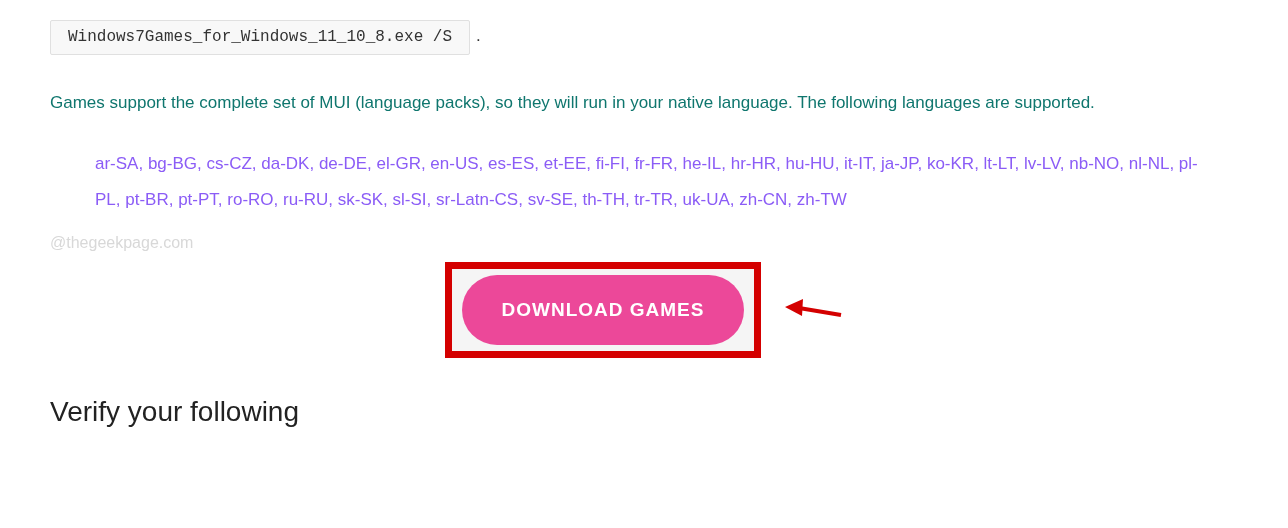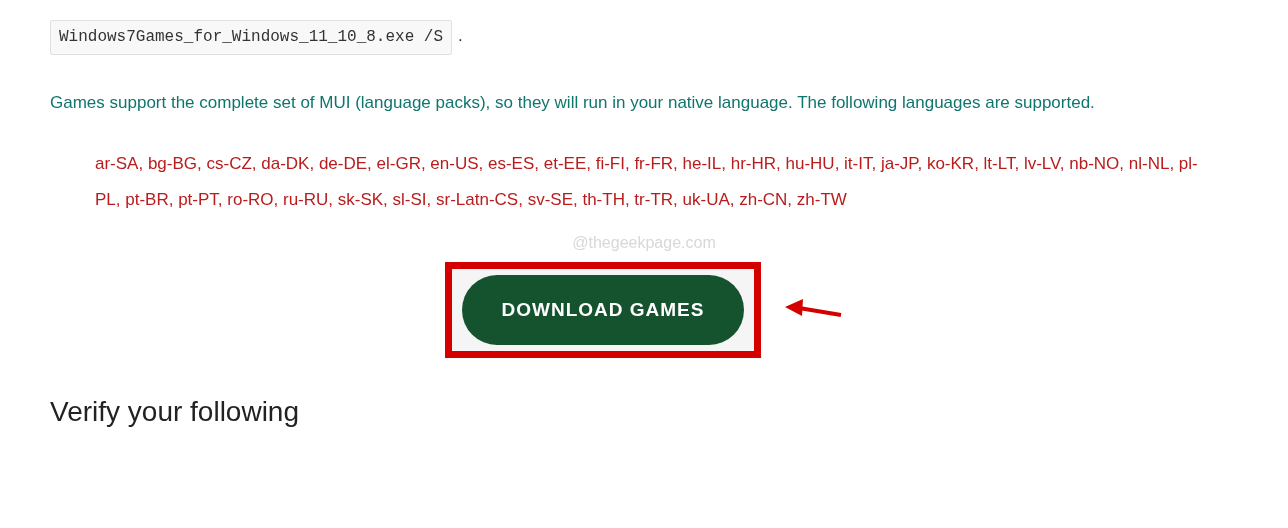--- a/index.html
+++ b/index.html
@@ -12,61 +12,61 @@
       background: #ffffff;
       padding: 20px 50px;
       color: #333;
       font-size: 17px;
       line-height: 1.7;
     }
     .code-inline {
       font-family: 'Courier New', monospace;
       background: #f8f8f8;
       border: 1px solid #e0e0e0;
-      padding: 3px 8px;
+      padding: 3px 17px;
       font-size: 16px;
       color: #333;
       display: inline-block;
       border-radius: 2px;
     }
     .paragraph {
       text-align: justify;
       margin: 30px 0 25px 0;
       line-height: 2.1;
       color: #0f766e;
     }
     .language-block {
       margin-left: 45px;
       margin-right: 20px;
       line-height: 2.1;
-      color: #b91c1c;
+      color: #8b5cf6;
     }
     .watermark {
-      text-align: center;
+      text-align: left;
       color: #d8d8d8;
       font-size: 16px;
       margin-top: 12px;
       font-weight: 400;
     }
     .download-row {
       display: flex;
       align-items: center;
       justify-content: center;
       margin-top: 6px;
       margin-bottom: 30px;
       position: relative;
     }
     .download-frame {
       border: 7px solid #d40000;
       padding: 6px 10px;
       background: #f5f5f5;
       display: inline-block;
     }
     .download-button {
-      background: #14532d;
+      background: #ec4899;
       color: #ffffff;
       font-weight: bold;
       font-size: 19px;
       letter-spacing: 1px;
       border: none;
       border-radius: 50px;
       padding: 24px 40px;
       cursor: pointer;
       font-family: Arial, Helvetica, sans-serif;
     }

